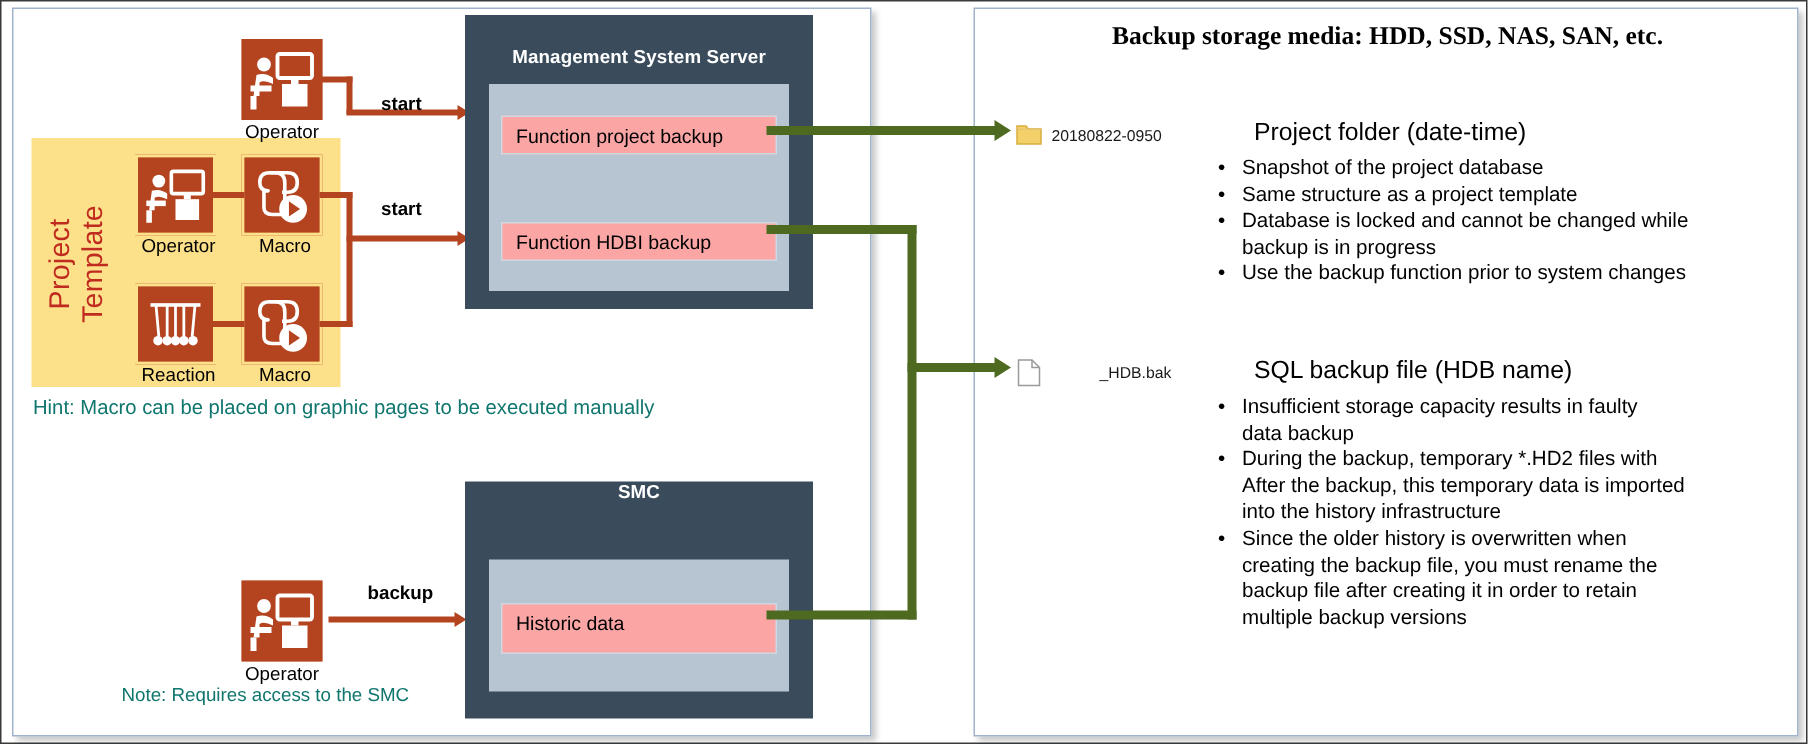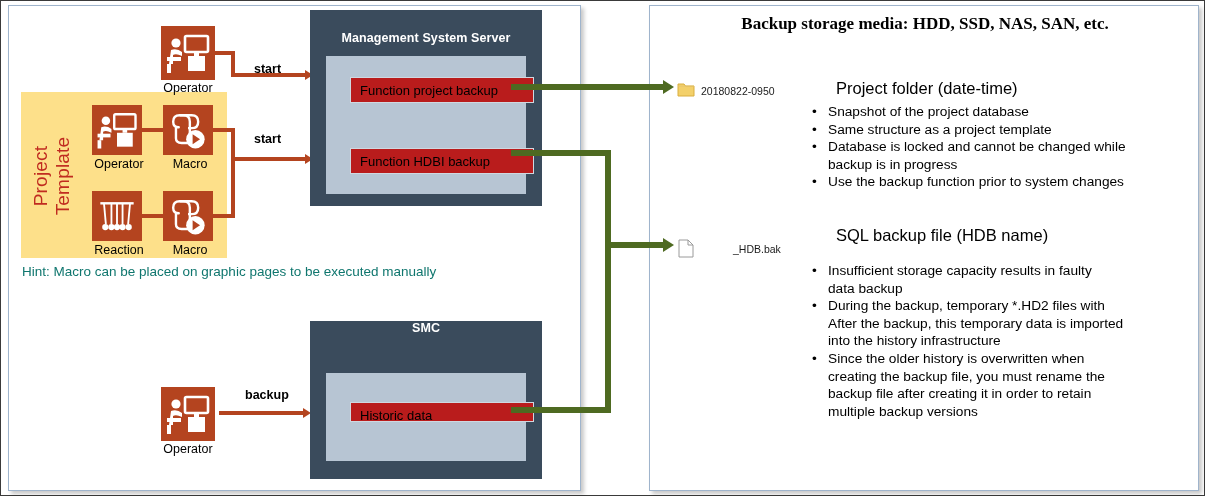--- a/index.html
+++ b/index.html
@@ -18,23 +18,23 @@
                box-shadow:3px 3px 4px rgba(0,0,0,.22);}
 
   
   .abs{position:absolute;box-sizing:border-box;}
 
   
   .server{background:#3a4b5c;}
   .server-title{color:#fff;font-weight:bold;font-size:12.5px;text-align:center;
                 line-height:15px;padding-top:21px;letter-spacing:.1px;}
   .server-inner{position:absolute;background:#b7c5d3;}
-  .fnbox{position:absolute;background:#b91c1c;border:1px solid #cfd8e0;
+  .fnbox{position:absolute;background:#fca5a5;border:1px solid #cfd8e0;
          font-size:13px;line-height:25px;padding-left:9px;color:#000;
-         box-sizing:border-box;white-space:nowrap;margin-left:16px;}
+         box-sizing:border-box;white-space:nowrap;}
 
   
   #tpl{background:#fde08a;}
   #tpl-label{position:absolute;left:-39px;top:62px;width:140px;
              transform:rotate(-90deg);text-align:center;
              color:#c02b20;font-size:19px;font-weight:normal;letter-spacing:.2px;}
 
   
   .tile{position:absolute;background:#b4441f;}
   .tile svg{display:block;}
@@ -188,25 +188,26 @@
         <rect x="6" y="38" width="4" height="9" fill="#fff"></rect>
         <rect x="6" y="31" width="14" height="4" fill="#fff"></rect>
       </svg>
       <div class="tile-cap" style="left:-9px;top:55px;width:72px;">Operator</div>
     </div>
 
     <div class="oc oc-h abs" style="left:210px;top:405px;width:86px;"></div>
     <div class="oarrow abs" style="left:294px;top:402px;"></div>
     <div class="olabel" style="left:236px;top:382px;">backup</div>
 
+    <div class="plain" style="left:72px;top:450px;font-size:12.5px;">Note: Requires access to the SMC</div>
 
     <div class="server abs" style="left:301px;top:315px;width:232px;height:158px;">
       <div class="server-title" style="padding-top:0;">SMC</div>
       <div class="server-inner" style="left:16px;top:52px;width:200px;height:88px;"></div>
-      <div class="fnbox" style="left:24px;top:81px;width:184px;height:20px;">Historic data</div>
+      <div class="fnbox" style="left:24px;top:81px;width:184px;height:34px;">Historic data</div>
     </div>
   </div>
 
   <div class="gc gc-h abs" style="left:510px;top:83px;width:155px;z-index:20;"></div>
   <div class="garrow abs" style="left:662px;top:79px;z-index:20;"></div>
 
   <div class="gc gc-h abs" style="left:510px;top:149px;width:100px;z-index:20;"></div>
 
   <div class="gc gc-h abs" style="left:510px;top:406px;width:100px;z-index:20;"></div>
 
@@ -250,21 +251,21 @@
       </div>
 
     <div class="abs" style="left:28px;top:233px;width:16px;height:19px;">
       <svg width="16" height="19" viewBox="0 0 16 19" aria-hidden="true">
         <path d="M1 1 h9 l5 5 v12 H1 z" fill="#fff" stroke="#9a9a9a" stroke-width="1"></path>
         <path d="M10 1 v5 h5" fill="none" stroke="#9a9a9a" stroke-width="1"></path>
       </svg>
     </div>
     <div class="filelabel" style="left:83px;top:237px;">_HDB.bak</div>
 
-    <div class="blockhead" style="left:162px;top:220px;">SQL backup file (HDB name)</div>
+    <div class="blockhead" style="left:162px;top:232px;">SQL backup file (HDB name)</div>
 
     <div class="bullets" id="bullets-1" style="left:162px;top:256px;width:380px;">
         <div class="bi">
           <span class="dot">•</span>
           <span class="bt">Insufficient storage capacity results in faulty</span>
         </div>
         <div class="cont">data backup</div>
         <div class="bi">
           <span class="dot">•</span>
           <span class="bt">During the backup, temporary *.HD2 files with</span>

